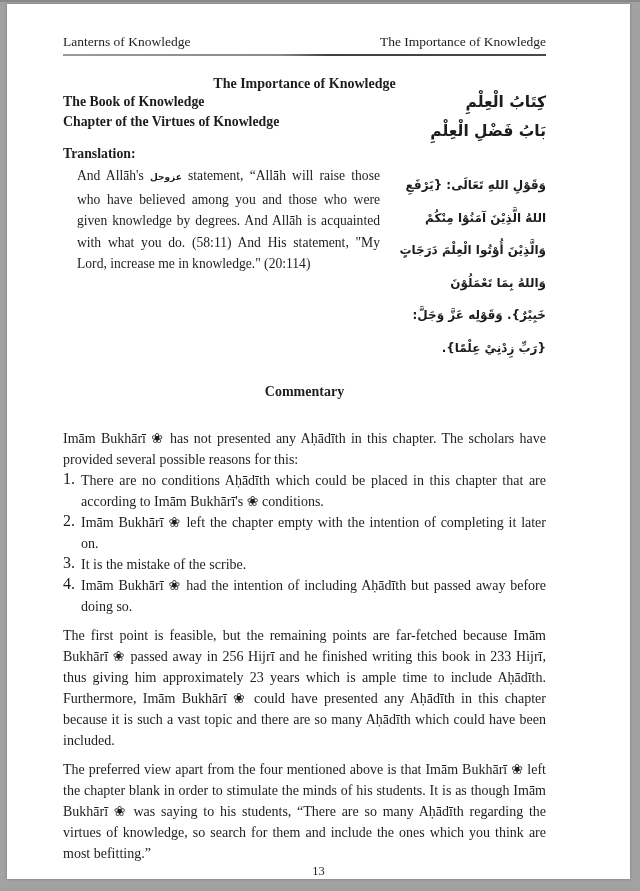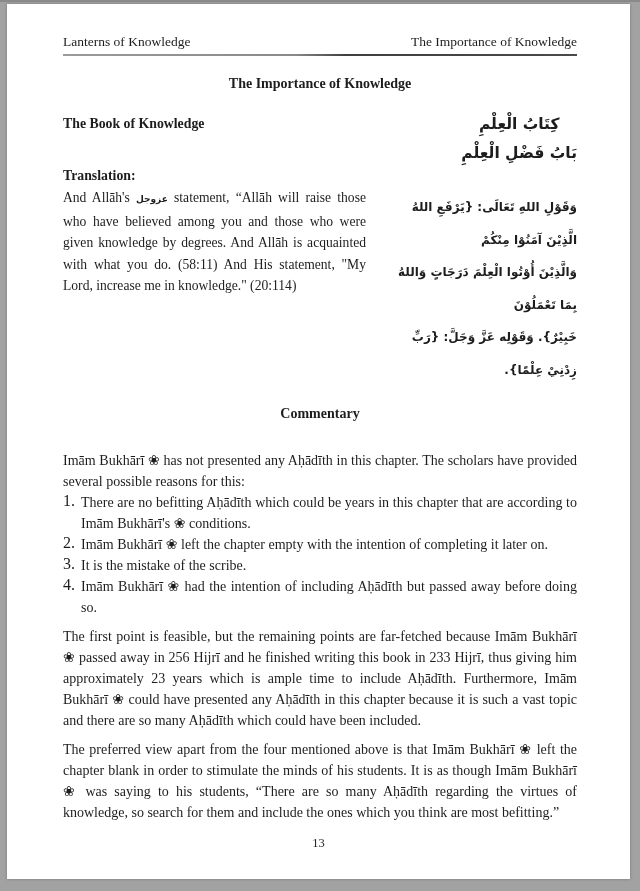--- a/index.html
+++ b/index.html
@@ -12,38 +12,38 @@
     overflow:hidden;
   }
   .frame-top { position:absolute; left:0; top:0; right:0; height:2px; background:#8a8a8a; }
   .page {
     position:absolute; left:7px; top:4px; right:10px; bottom:12px;
     background:#ffffff;
     box-shadow:0 0 3px rgba(0,0,0,.25);
     display:flex; flex-direction:column;
     overflow:hidden;
   }
-  .content { flex:1; padding:30px 53px 0 56px; }
+  .content { flex:1; padding:30px 84px 0 56px; }
 
   .running-header { display:flex; justify-content:space-between; font-size:13.5px; }
   .header-rule {
     height:2px; margin-top:4px;
     background:linear-gradient(to right,#9a9a9a 0%,#8a8a8a 45%,#3f3f3f 55%,#4a4a4a 100%);
   }
 
   .page-title { text-align:center; font-weight:bold; font-size:14px; margin-top:20px; }
 
-  .chapter-row { display:flex; justify-content:space-between; align-items:flex-start; margin-top:22px; }
+  .chapter-row { display:flex; justify-content:space-between; align-items:flex-start; }
   .chapter-english { font-weight:bold; font-size:13.8px; line-height:20px; }
   .arabic { font-family:"DejaVu Sans",sans-serif; font-weight:700; direction:rtl; }
-  .chapter-arabic { font-size:15.5px; line-height:29px; text-align:center; margin-top:-4px; }
+  .chapter-arabic { font-size:15.5px; line-height:29px; text-align:right; margin-top:-4px; }
 
   .translation-label { font-weight:bold; font-size:13.8px; }
 
-  .translation-row { display:flex; margin-top:3px; }
+  .translation-row { display:flex; margin-top:3px;margin-left:14px; }
   .translation-en {
     width:303px; flex:0 0 303px;
     font-size:13.6px; line-height:21.5px;
     text-align:justify; text-justify:inter-word;
   }
   .hon-allah {
     font-family:"DejaVu Sans",sans-serif; font-size:9px; font-weight:700;
     letter-spacing:-0.5px; white-space:nowrap;
   }
   .arabic-verse {
@@ -74,20 +74,21 @@
       <span>Lanterns of Knowledge</span>
       <span>The Importance of Knowledge</span>
     </div>
     <div class="header-rule"></div>
 
     <div class="page-title">The Importance of Knowledge</div>
 
     <div class="chapter-row">
       <div class="chapter-english">
         <div>The Book of Knowledge</div>
+        <div>Chapter of the Virtues of Knowledge</div>
       </div>
       <div class="chapter-arabic arabic" dir="rtl">
         <div>كِتَابُ الْعِلْمِ</div>
         <div>بَابُ فَضْلِ الْعِلْمِ</div>
       </div>
     </div>
 
     <div class="translation-label">Translation:</div>
 
     <div class="translation-row">
@@ -99,21 +100,21 @@
       </div>
     </div>
 
     <div class="commentary-title">Commentary</div>
 
     <div class="body-par commentary-intro">Imām Bukhārī ❀ has not presented any Aḥādīth in this chapter. The scholars have provided several possible reasons for this:</div>
 
     <div>
       <div class="list-item">
         <span class="list-num">1.</span>
-        <span class="list-text">There are no befitting Aḥādīth which could be years in this chapter that are according to Imām Bukhārī's ❀ conditions.</span>
+        <span class="list-text">There are no conditions Aḥādīth which could be placed in this chapter that are according to Imām Bukhārī's ❀ conditions.</span>
       </div>
       <div class="list-item">
         <span class="list-num">2.</span>
         <span class="list-text">Imām Bukhārī ❀ left the chapter empty with the intention of completing it later on.</span>
       </div>
       <div class="list-item">
         <span class="list-num">3.</span>
         <span class="list-text">It is the mistake of the scribe.</span>
       </div>
       <div class="list-item">

